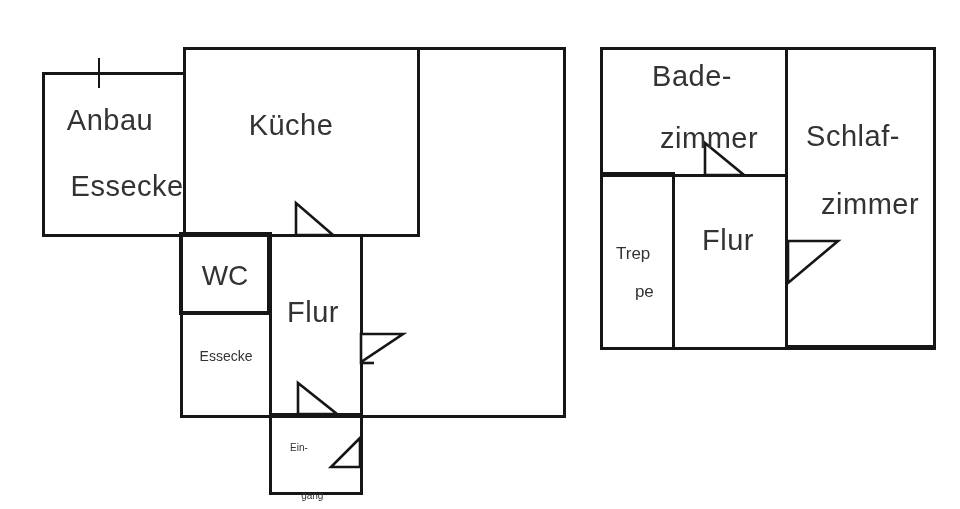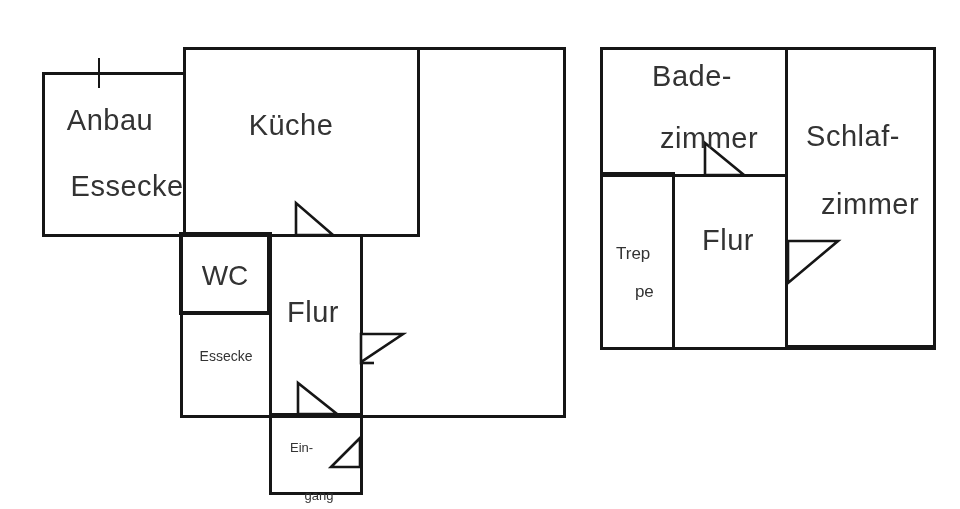--- a/index.html
+++ b/index.html
@@ -12,21 +12,21 @@
   }
   .w{position:absolute;background:#161616;}
   .lbl{
     position:absolute;
     color:#333333;
     white-space:pre;
   }
   .c{transform:translate(-50%,-50%);text-align:center;}
   .lg{font-size:29px;line-height:33px;letter-spacing:0.5px;}
   .md{font-size:28px;}
-  .sm{font-size:13px;line-height:24px;}
+  .sm{font-size:10px;line-height:24px;}
   .xs{font-size:17px;line-height:19px;}
   .sm2{font-size:14px;}
   #doors{position:absolute;left:0;top:0;}
   #doors polygon, #doors line{
     fill:#ffffff;
     stroke:#161616;
     stroke-width:2.6;
     stroke-linejoin:miter;
   }
 </style>

